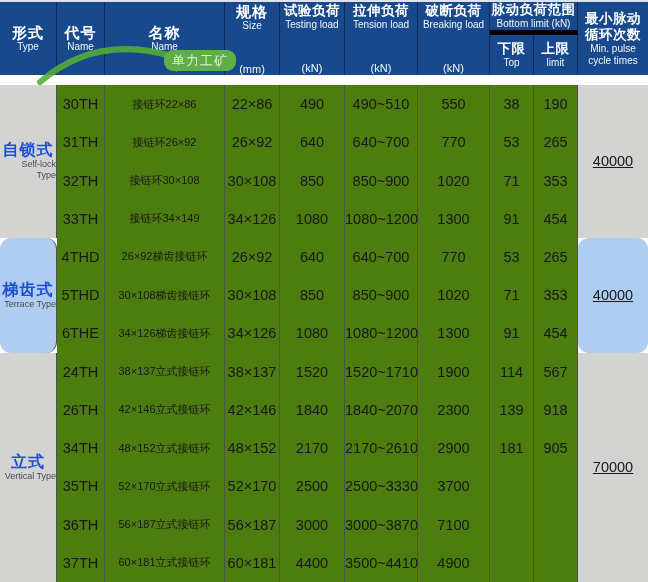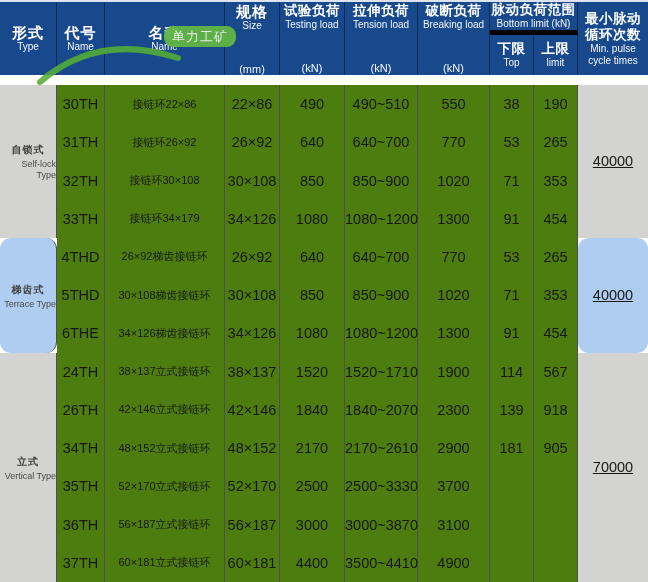--- a/index.html
+++ b/index.html
@@ -43,38 +43,38 @@
     padding:0;
     font-size:14.5px;
     color:#181818;
     border-right:1px solid #4f4f4f;
   }
   tbody td.no-r{border-right:none;}
   tr.gray td{background:#4d7c0f;}
   tr.blue td{background:#4d7c0f;}
   td.bg-gray{background:#d3d3d1 !important;}
   td.bg-blue{background:#aecdf0 !important;border-radius:11px;}
-  .type-zh{font-size:10px;font-weight:bold;color:#404040;letter-spacing:1px;line-height:18px;}
+  .type-zh{font-size:16px;font-weight:bold;color:#1d4ed8;letter-spacing:1px;line-height:18px;}
   .type-en{font-size:9px;color:#4a4a4a;line-height:11px;text-align:right;}
   td.name-cell{font-size:11px;}
   td.cycles-cell{font-size:14.5px;text-decoration:underline;}
   
   .wm{position:absolute;left:28px;top:26px;width:230px;height:84px;pointer-events:none;z-index:5;}
   .wm-arc{position:absolute;left:4px;top:4px;}
   .wm-text{
     position:absolute;left:2px;top:24px;
     font-size:35px;font-weight:bold;letter-spacing:-2px;white-space:nowrap;
     -webkit-text-stroke:1px #ffffff;
     text-shadow:-2px 0 0 #fff,2px 0 0 #fff,0 -2px 0 #fff,0 2px 0 #fff,-1px -1px 0 #fff,1px 1px 0 #fff;
     opacity:.95;
   }
   .wm-brand{color:#4fae2e;}
   .wm-tld{color:#b61f1f;}
   .wm-bubble{
-    position:absolute;left:136px;top:0;
+    position:absolute;left:136px;top:24px;
     background:#62b544;color:#eef3ea;
     font-size:13px;line-height:15px;letter-spacing:1px;
     padding:3px 8px;border-radius:9px;
     opacity:.95;
   }
   .wm-bubble:after{
     content:"";position:absolute;left:9px;bottom:-8px;
     border:7px solid transparent;border-top-color:#62b544;border-left-width:3px;border-right-width:8px;
   }
 </style>
@@ -189,21 +189,21 @@
         <td class="name-cell">接链环30×108</td>
         <td>30×108</td>
         <td>850</td>
         <td>850~900</td>
         <td>1020</td>
         <td>71</td>
         <td>353</td>
       </tr>
       <tr class="blue">
         <td>33TH</td>
-        <td class="name-cell">接链环34×179</td>
+        <td class="name-cell">接链环34×149</td>
         <td>34×126</td>
         <td>1080</td>
         <td>1080~1200</td>
         <td>1300</td>
         <td>91</td>
         <td>454</td>
       </tr>
 
       <tr class="gray">
         <td rowspan="3" class="bg-blue">
@@ -285,21 +285,21 @@
         <td>3700</td>
         <td></td>
         <td></td>
       </tr>
       <tr class="blue">
         <td>36TH</td>
         <td class="name-cell">56×187立式接链环</td>
         <td>56×187</td>
         <td>3000</td>
         <td>3000~3870</td>
-        <td>3100</td>
+        <td>7100</td>
         <td></td>
         <td></td>
       </tr>
       <tr class="gray">
         <td>37TH</td>
         <td class="name-cell">60×181立式接链环</td>
         <td>60×181</td>
         <td>4400</td>
         <td>3500~4410</td>
         <td>4900</td>

